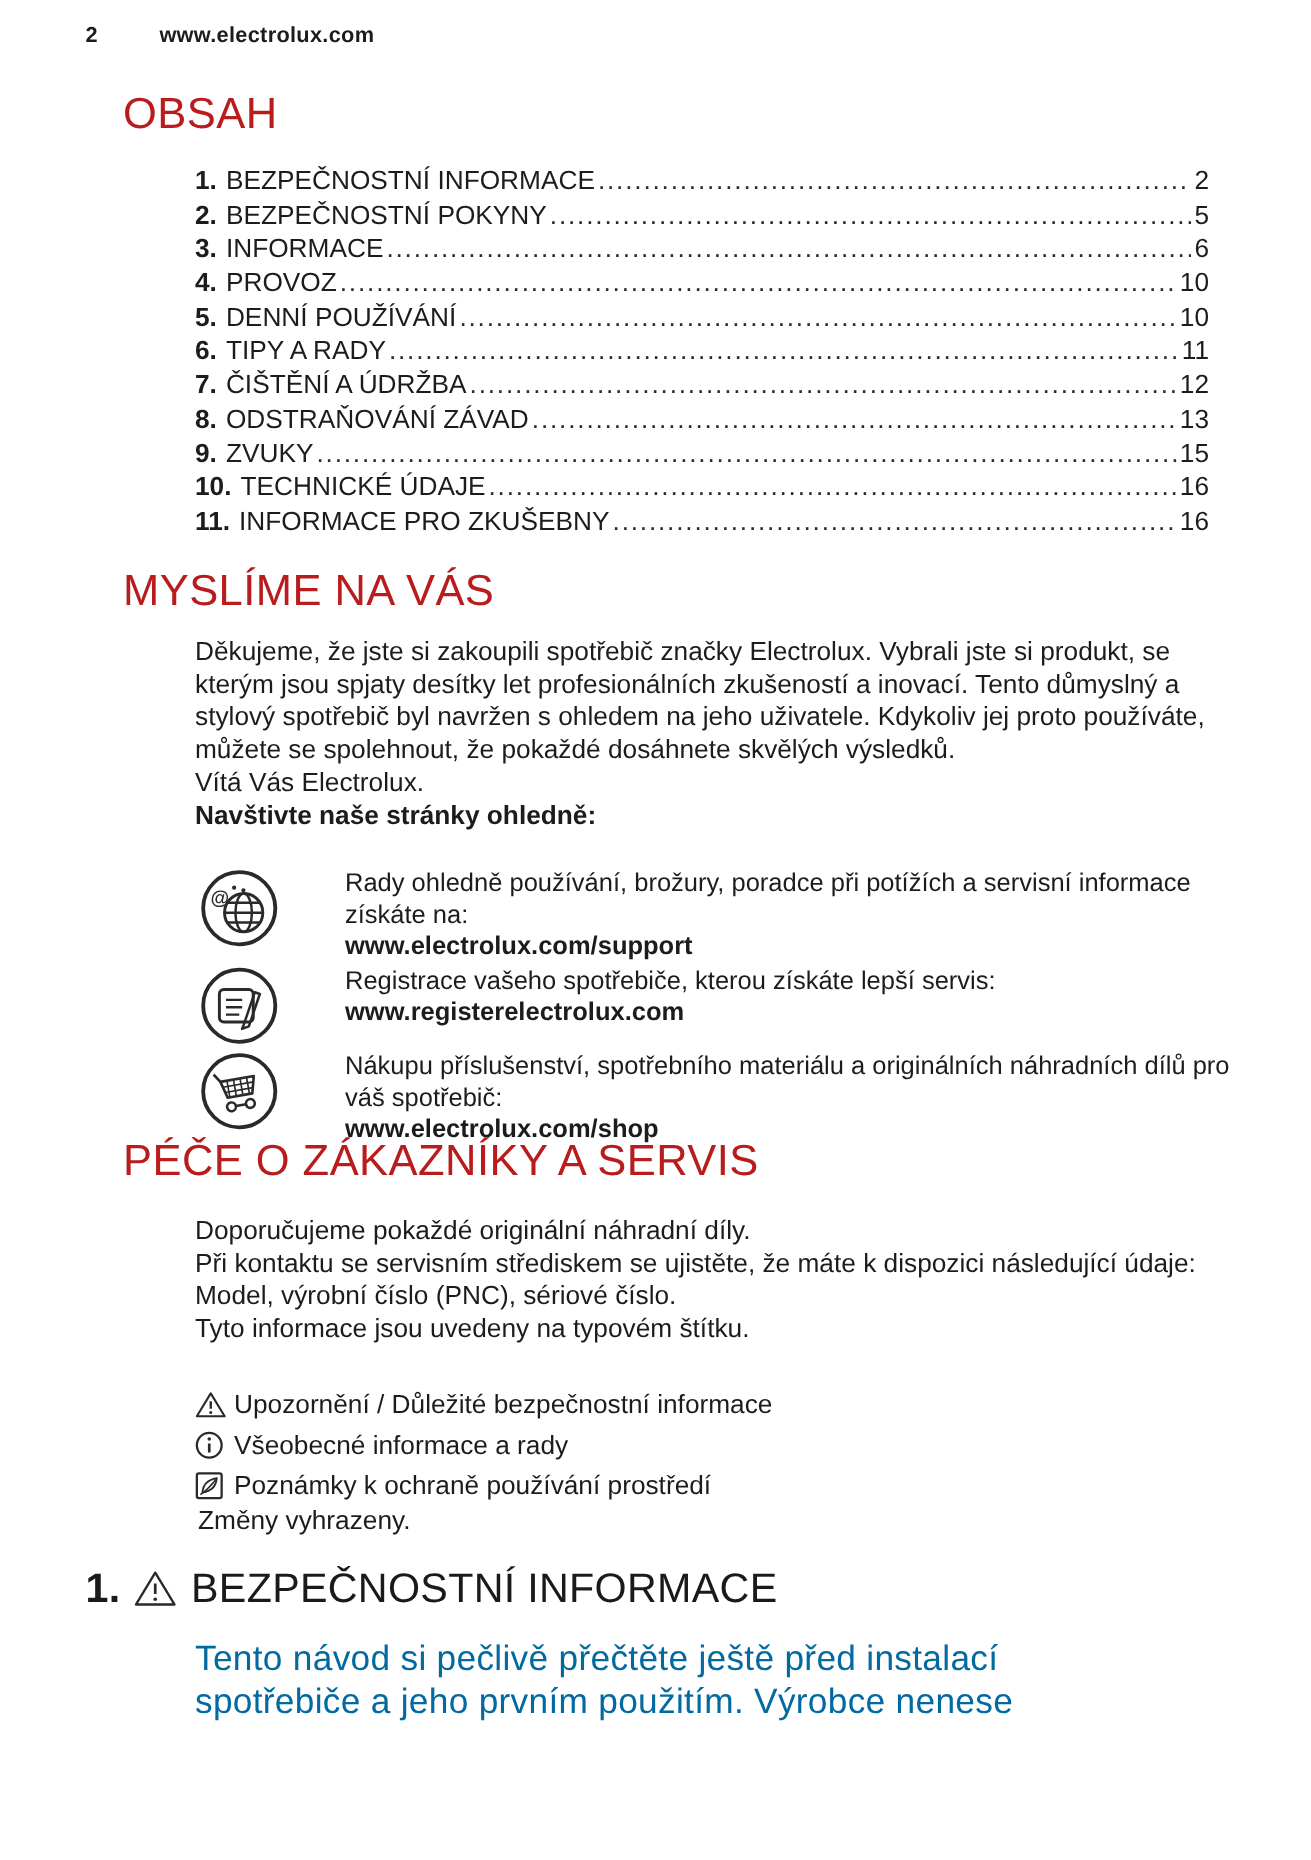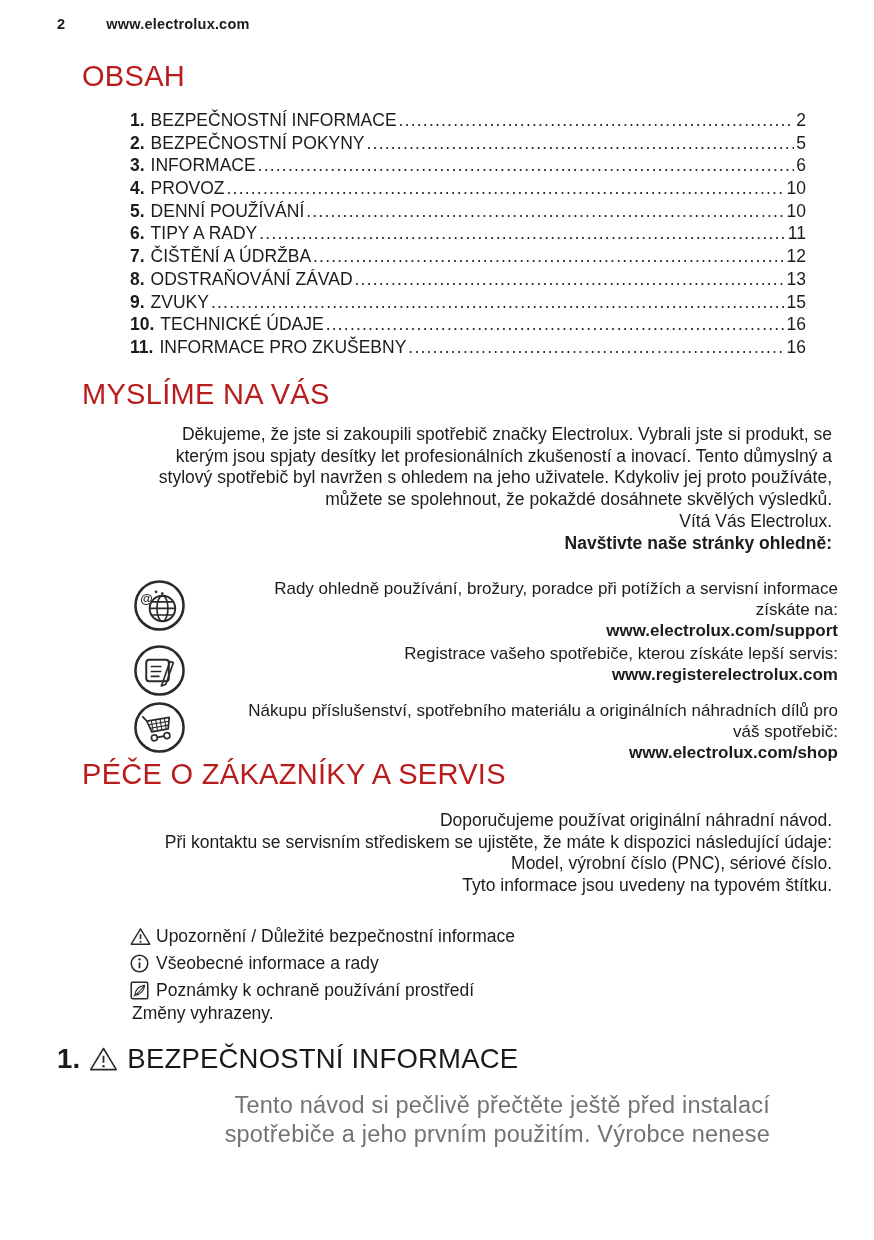--- a/index.html
+++ b/index.html
@@ -1,21 +1,21 @@
 <!DOCTYPE html>
 <html><head>
 <meta charset="utf-8">
 <style>
   html,body{margin:0;padding:0;background:#e8e8e8;}
   .page{
     position:relative;width:874px;height:1240px;background:#ffffff;
     font-family:"Liberation Sans","DejaVu Sans",sans-serif;color:#1c1c1c;
     overflow:hidden;margin:0 auto;
   }
-  .abs{position:absolute;text-align:right;}
+  .abs{position:absolute;}
   
   .hdr{top:16px;left:57px;font-size:14.5px;font-weight:bold;letter-spacing:.2px;}
   .hdr .url{margin-left:41px;}
   
   .h1{font-size:29px;font-weight:400;letter-spacing:.3px;color:#b91c1c;white-space:nowrap;}
   
   .toc{top:109px;left:130px;width:676px;font-size:17.5px;}
   .toc-row{display:flex;align-items:baseline;height:22.7px;line-height:22.7px;white-space:nowrap;}
   .toc-num{font-weight:bold;margin-right:6px;}
   .toc-dots{flex:1 1 auto;overflow:hidden;margin:0 2px;}
@@ -29,21 +29,21 @@
   .link-row{display:flex;align-items:flex-start;margin-bottom:2px;min-height:55px;}
   .link-icon{width:97px;flex:none;padding-top:1px;}
   .link-text{flex:1;font-size:17px;line-height:21px;}
   
   .note-row{display:flex;align-items:center;height:20px;margin-bottom:7px;font-size:17.5px;}
   .note-icon{width:26px;flex:none;display:flex;align-items:center;}
   
   .sec-h{font-size:27.5px;letter-spacing:.2px;white-space:nowrap;display:flex;align-items:center;color:#1a1a1a;}
   .sec-h .num{font-weight:bold;margin-right:9px;}
   .sec-h .tri{margin-right:9px;display:inline-flex;}
-  .sec-body{font-size:23.5px;line-height:29px;letter-spacing:.2px;color:#737373;}
+  .sec-body{font-size:23.5px;line-height:29px;letter-spacing:.2px;color:#0369a1;}
   svg{display:block;}
 </style>
 </head>
 <body>
 
 <div class="page">
 
   <div class="abs hdr">
     <span>2</span><span class="url">www.electrolux.com</span>
   </div>
@@ -180,21 +180,21 @@
       <div class="link-text">
         <div>Nákupu příslušenství, spotřebního materiálu a originálních náhradních dílů pro váš spotřebič:</div>
         <div class="bold">www.electrolux.com/shop</div>
       </div>
     </div>
   </div>
 
   <div class="abs h1" style="top:758px;left:82px;">PÉČE O ZÁKAZNÍKY A SERVIS</div>
 
   <div class="abs bodytxt" style="top:810px;left:130px;width:702px;">
-    <div>Doporučujeme používat originální náhradní návod.</div>
+    <div>Doporučujeme pokaždé originální náhradní díly.</div>
     <div>Při kontaktu se servisním střediskem se ujistěte, že máte k dispozici následující údaje: Model, výrobní číslo (PNC), sériové číslo.</div>
     <div>Tyto informace jsou uvedeny na typovém štítku.</div>
   </div>
 
   <div class="abs" style="top:926px;left:130px;width:600px;">
     <div class="note-row">
       <span class="note-icon">
         <svg width="21" height="19" viewBox="0 0 24 21" fill="none" stroke="#2a2a2a">
           <path d="M12 1.8 L22.6 19.3 H1.4 Z" stroke-width="1.6" stroke-linejoin="round"></path>
           <path d="M12 7.8 V13.6" stroke-width="1.8"></path>

